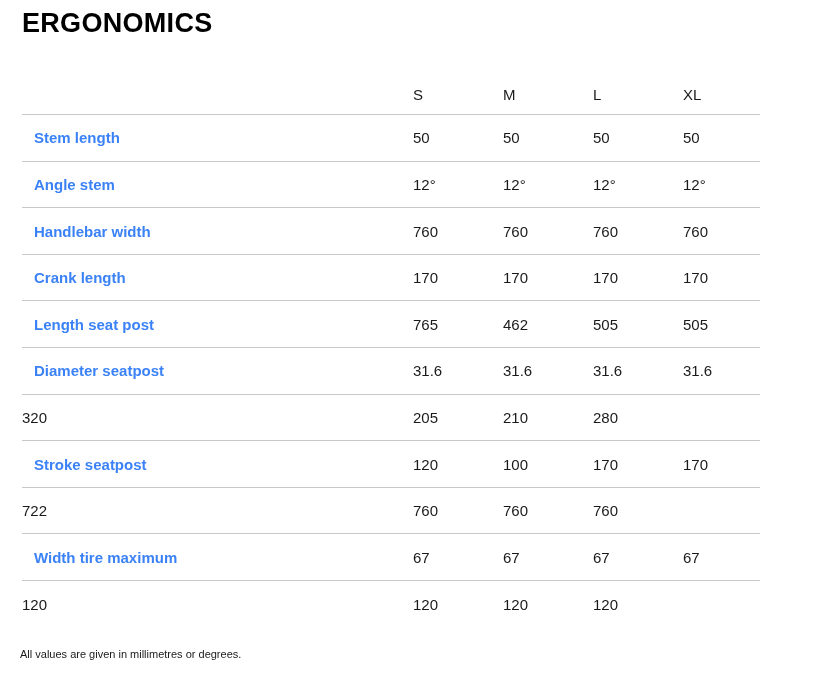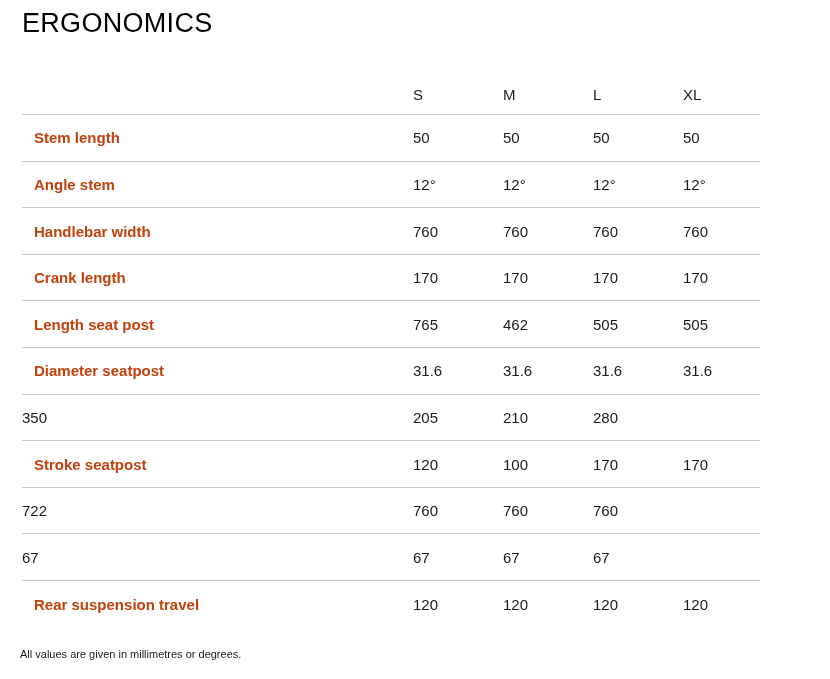--- a/index.html
+++ b/index.html
@@ -12,21 +12,21 @@
     width: 830px;
     height: 679px;
     font-family: "Liberation Sans", sans-serif;
     color: #1a1a1a;
     overflow: hidden;
   }
   .title {
     margin: 8px 0 0 22px;
     font-size: 27px;
     line-height: 1.15;
-    font-weight: normal;
+    font-weight: bold;
     letter-spacing: 0.3px;
     color: #000000;
   }
   .spec-table {
     margin: 36px 0 0 22px;
     width: 738px;
     font-size: 15px;
   }
   .row {
     display: grid;
@@ -40,21 +40,21 @@
   .data-row {
     height: 46.6px;
     border-bottom: 1px solid #c8c8c8;
   }
   .data-row:last-child {
     border-bottom: none;
   }
   .label-cell {
     padding-left: 12px;
     font-weight: bold;
-    color: #c2410c;
+    color: #3b82f6;
   }
   .header-cell {
     font-weight: bold;
     color: #111111;
   }
   .value-cell {
     font-weight: normal;
     color: #1a1a1a;
   }
   .footnote {
@@ -114,46 +114,46 @@
           <div class="cell value-cell">505</div>
         </div>
         <div class="row data-row">
           <div class="cell label-cell">Diameter seatpost</div>
           <div class="cell value-cell">31.6</div>
           <div class="cell value-cell">31.6</div>
           <div class="cell value-cell">31.6</div>
           <div class="cell value-cell">31.6</div>
         </div>
         <div class="row data-row">
-          <div class="cell value-cell">350</div>
+          <div class="cell value-cell">320</div>
           <div class="cell value-cell">205</div>
           <div class="cell value-cell">210</div>
           <div class="cell value-cell">280</div>
         </div>
         <div class="row data-row">
           <div class="cell label-cell">Stroke seatpost</div>
           <div class="cell value-cell">120</div>
           <div class="cell value-cell">100</div>
           <div class="cell value-cell">170</div>
           <div class="cell value-cell">170</div>
         </div>
         <div class="row data-row">
           <div class="cell value-cell">722</div>
           <div class="cell value-cell">760</div>
           <div class="cell value-cell">760</div>
           <div class="cell value-cell">760</div>
         </div>
         <div class="row data-row">
+          <div class="cell label-cell">Width tire maximum</div>
           <div class="cell value-cell">67</div>
           <div class="cell value-cell">67</div>
           <div class="cell value-cell">67</div>
           <div class="cell value-cell">67</div>
         </div>
         <div class="row data-row">
-          <div class="cell label-cell">Rear suspension travel</div>
           <div class="cell value-cell">120</div>
           <div class="cell value-cell">120</div>
           <div class="cell value-cell">120</div>
           <div class="cell value-cell">120</div>
         </div>
       </div>
   </div>
 
   <p class="footnote">All values are given in millimetres or degrees.</p>
 </div>

